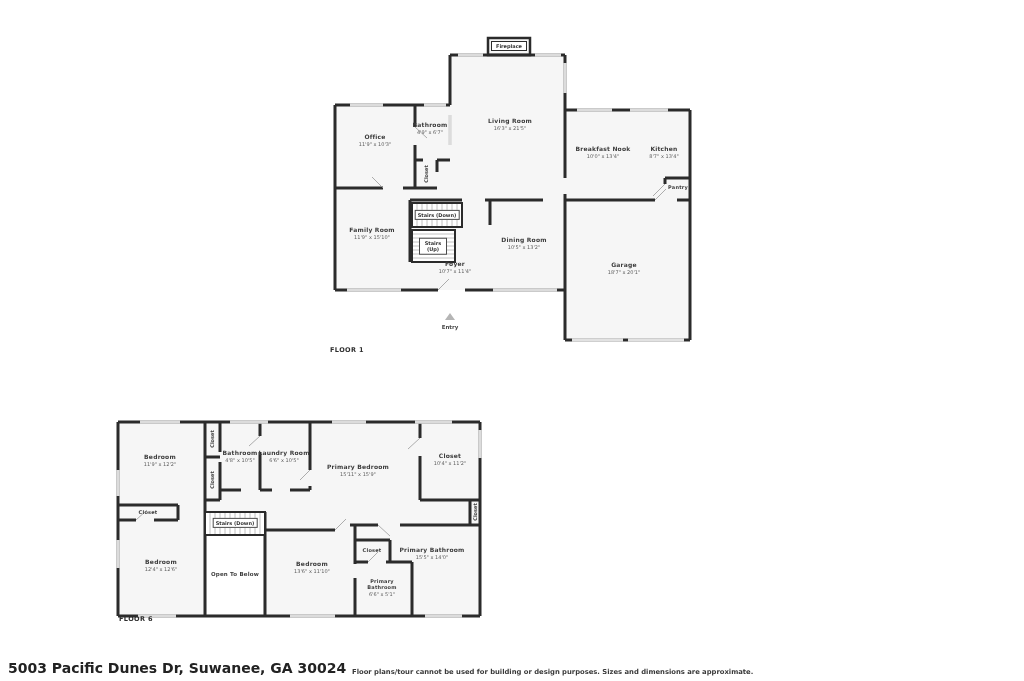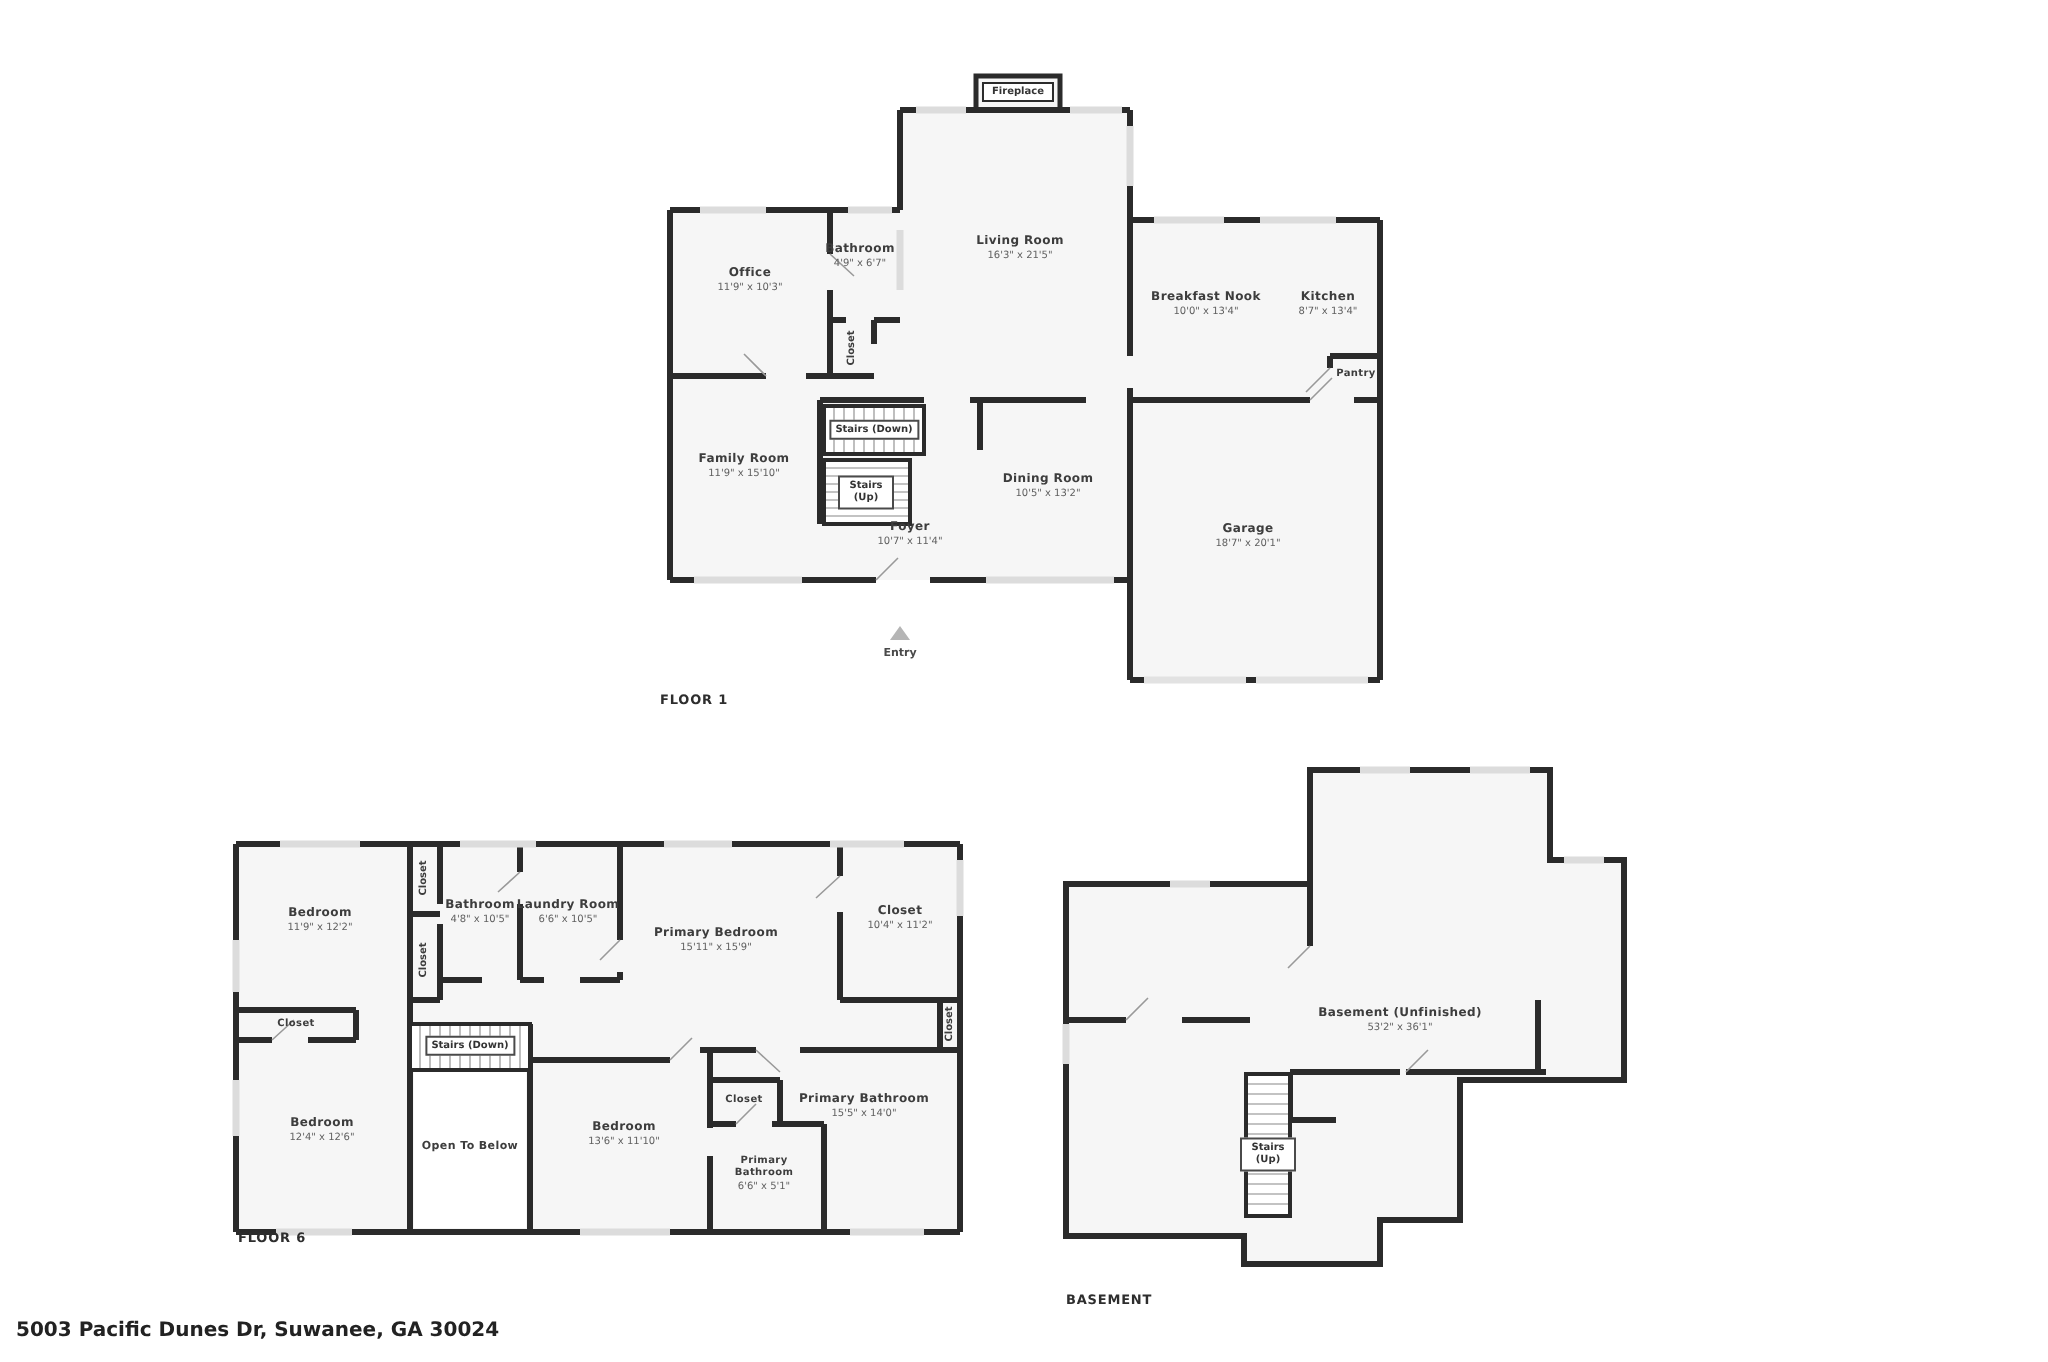--- a/index.html
+++ b/index.html
@@ -23,21 +23,21 @@
     padding:1px 2px;text-align:center;line-height:1.25;white-space:nowrap;
   }
   .chip.wrap{white-space:normal;width:22px;}
   .fireplace-chip{
     position:absolute;transform:translate(-50%,-50%);
     background:#fff;border:1.5px solid #2b2b2b;
     font-size:5px;font-weight:600;color:#333;padding:1px 4px;white-space:nowrap;
   }
   .plan-title{position:absolute;font-size:6.5px;font-weight:bold;color:#2e2e2e;letter-spacing:.4px;white-space:nowrap;}
   .entry-label{position:absolute;transform:translate(-50%,-50%);font-size:5.5px;font-weight:600;color:#4a4a4a;}
-  #address{position:absolute;left:8px;top:660px;font-size:10px;font-weight:bold;color:#222;}
+  #address{position:absolute;left:8px;top:660px;font-size:14px;font-weight:bold;color:#222;}
   #disclaimer{position:absolute;left:352px;top:668px;font-size:6.8px;font-weight:bold;color:#3a3a3a;}
 </style>
 </head>
 <body>
 
 <div id="canvas">
 
   <div class="plan" style="left:325px;top:30px;width:370px;height:335px;">
     <svg width="370" height="335" viewBox="0 0 370 335">
       <path d="M10,75 H125 V25 H240 V80 H365 V310 H240 V260 H10 Z" fill="#f6f6f6" stroke="none"></path>
@@ -178,36 +178,16 @@
       <div class="room-dims">15'5" x 14'0"</div>
     </div>
     <div class="room-label" style="left:272px;top:175px;">
       <div class="room-name wrap" style="font-size:5px;">Primary Bathroom</div>
       <div class="room-dims">6'6" x 5'1"</div>
     </div>
     <div class="vlabel" style="left:365px;top:100px;">Closet</div>
     <div class="plan-title" style="left:9px;top:203px;">FLOOR 6</div>
   </div>
 
-  <div class="plan" style="left:520px;top:380px;width:300px;height:280px;">
-    <svg width="300" height="280" viewBox="0 0 300 280">
-      <path d="M13,62 H135 V5 H255 V50 H292 V160 H210 V230 H170 V252 H102 V238 H13 Z" fill="#f6f6f6" stroke="#2b2b2b" stroke-width="3"></path>
-      <path d="M135,62 V93
-               M13,130 H43 M71,130 H105
-               M125,156 H180 M183,156 H253
-               M249,120 V156
-               M125,156 V180 M125,180 H148" stroke="#2b2b2b" stroke-width="3" fill="none"></path>
-      <rect x="103" y="157" width="22" height="71" fill="#ffffff" stroke="#2b2b2b" stroke-width="2"></rect>
-      <path d="M104,162 H124 M104,167 H124 M104,172 H124 M104,177 H124 M104,182 H124 M104,187 H124 M104,192 H124 M104,197 H124 M104,202 H124 M104,207 H124 M104,212 H124 M104,217 H124 M104,222 H124" stroke="#b0b0b0" stroke-width="0.8"></path>
-      <path d="M65,62 H85 M13,132 V152 M160,5 H185 M215,5 H245 M262,50 H282" stroke="#dcdcdc" stroke-width="3.5" fill="none"></path>
-      <path d="M43,130 L54,119 M135,93 L124,104 M183,156 L194,145" stroke="#999999" stroke-width="0.8" fill="none"></path>
-    </svg>
-
-    <div class="room-label" style="left:180px;top:130px;">
-      <div class="room-name">Basement (Unfinished)</div>
-      <div class="room-dims">53'2" x 36'1"</div>
-    </div>
-    <div class="chip wrap" style="left:114px;top:197px;">Stairs (Up)</div>
-    <div class="plan-title" style="left:13px;top:266px;">BASEMENT</div>
-  </div>
 
   <div id="address">5003 Pacific Dunes Dr, Suwanee, GA 30024</div>
+  <div id="disclaimer">Floor plans/tour cannot be used for building or design purposes. Sizes and dimensions are approximate.</div>
 </div>
 
 </body></html>

